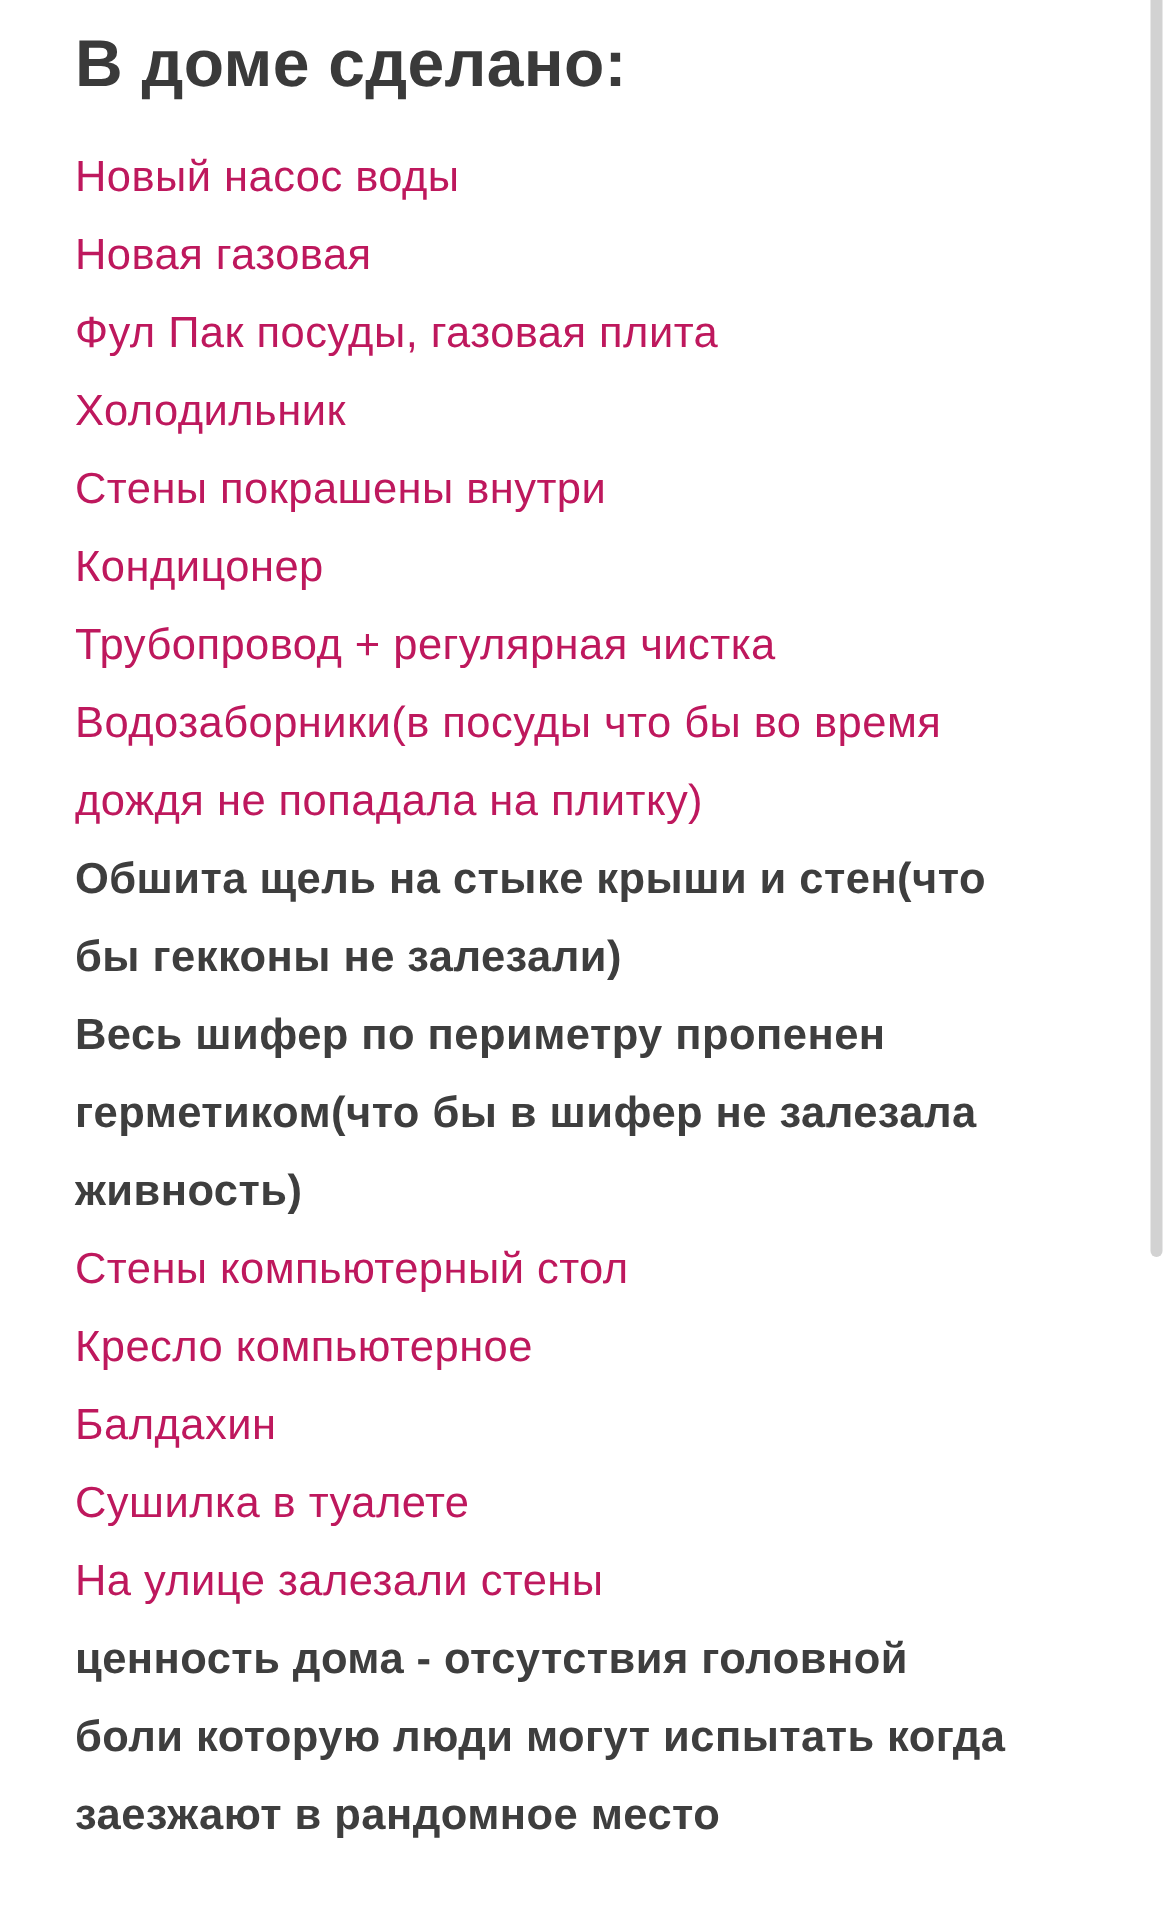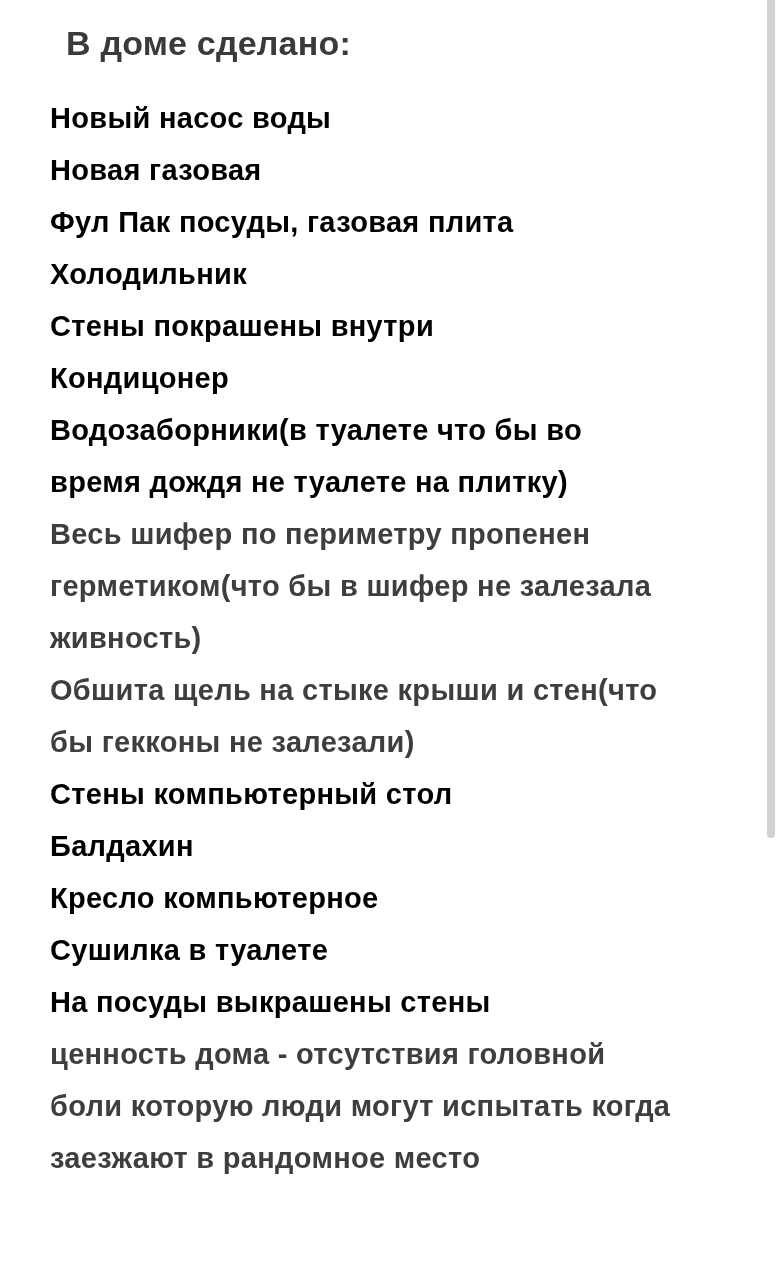--- a/index.html
+++ b/index.html
@@ -14,33 +14,33 @@
     position: relative;
     font-family: "Liberation Sans", "DejaVu Sans", sans-serif;
   }
   .content {
     position: absolute;
     top: 18px;
     left: 50px;
     width: 625px;
   }
   .page-title {
-    margin: 0 0 24px 16px;
-    font-size: 34px;
+    margin: 0 0 24px 0;
+    font-size: 44px;
     line-height: 50px;
     font-weight: 700;
     color: #3a3a3a;
     letter-spacing: 0.2px;
   }
   .item {
     margin: 0;
     font-size: 29px;
     line-height: 52px;
-    font-weight: 700;
-    color: #000000;
+    font-weight: 400;
+    color: #be185d;
     letter-spacing: 0.3px;
   }
   .item.bold {
     font-weight: 700;
     color: #3e3e3e;
   }
   .scrollbar-thumb {
     position: absolute;
     top: 0;
     left: 767px;
@@ -55,25 +55,26 @@
 
 <div class="content">
   <h1 class="page-title">В доме сделано:</h1>
   <div>
       <p class="item">Новый насос воды</p>
       <p class="item">Новая газовая</p>
       <p class="item">Фул Пак посуды, газовая плита</p>
       <p class="item">Холодильник</p>
       <p class="item">Стены покрашены внутри</p>
       <p class="item">Кондицонер</p>
-      <p class="item">Водозаборники(в туалете что бы во время дождя не туалете на плитку)</p>
+      <p class="item">Трубопровод + регулярная чистка</p>
+      <p class="item">Водозаборники(в посуды что бы во время дождя не попадала на плитку)</p>
+      <p class="item bold">Обшита щель на стыке крыши и стен(что бы гекконы не залезали)</p>
       <p class="item bold">Весь шифер по периметру пропенен герметиком(что бы в шифер не залезала живность)</p>
-      <p class="item bold">Обшита щель на стыке крыши и стен(что бы гекконы не залезали)</p>
       <p class="item">Стены компьютерный стол</p>
+      <p class="item">Кресло компьютерное</p>
       <p class="item">Балдахин</p>
-      <p class="item">Кресло компьютерное</p>
       <p class="item">Сушилка в туалете</p>
-      <p class="item">На посуды выкрашены стены</p>
+      <p class="item">На улице залезали стены</p>
       <p class="item bold">ценность дома - отсутствия головной боли которую люди могут испытать когда заезжают в рандомное место</p>
     </div>
 </div>
 
 <div class="scrollbar-thumb"></div>
 
 </body></html>

